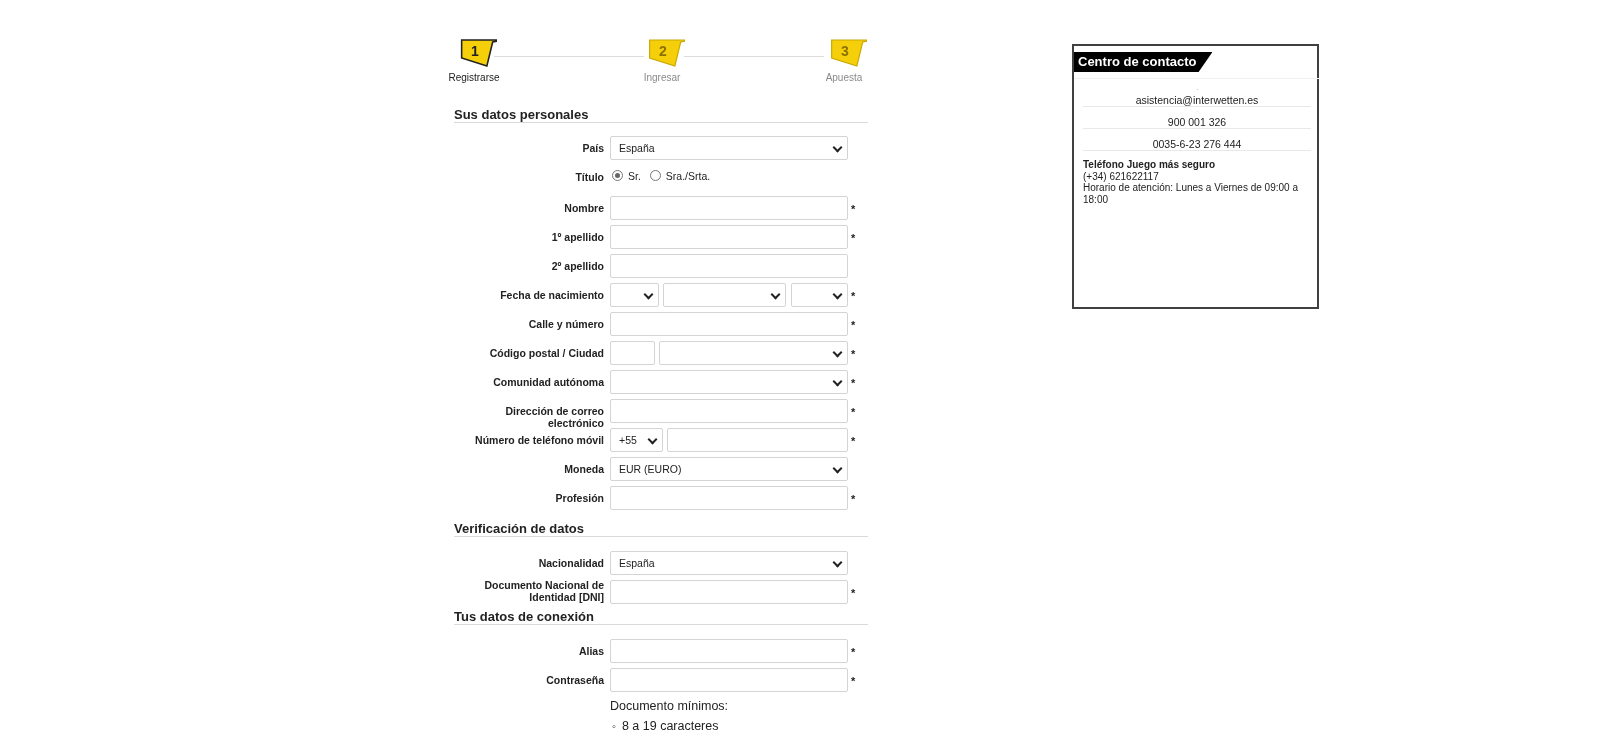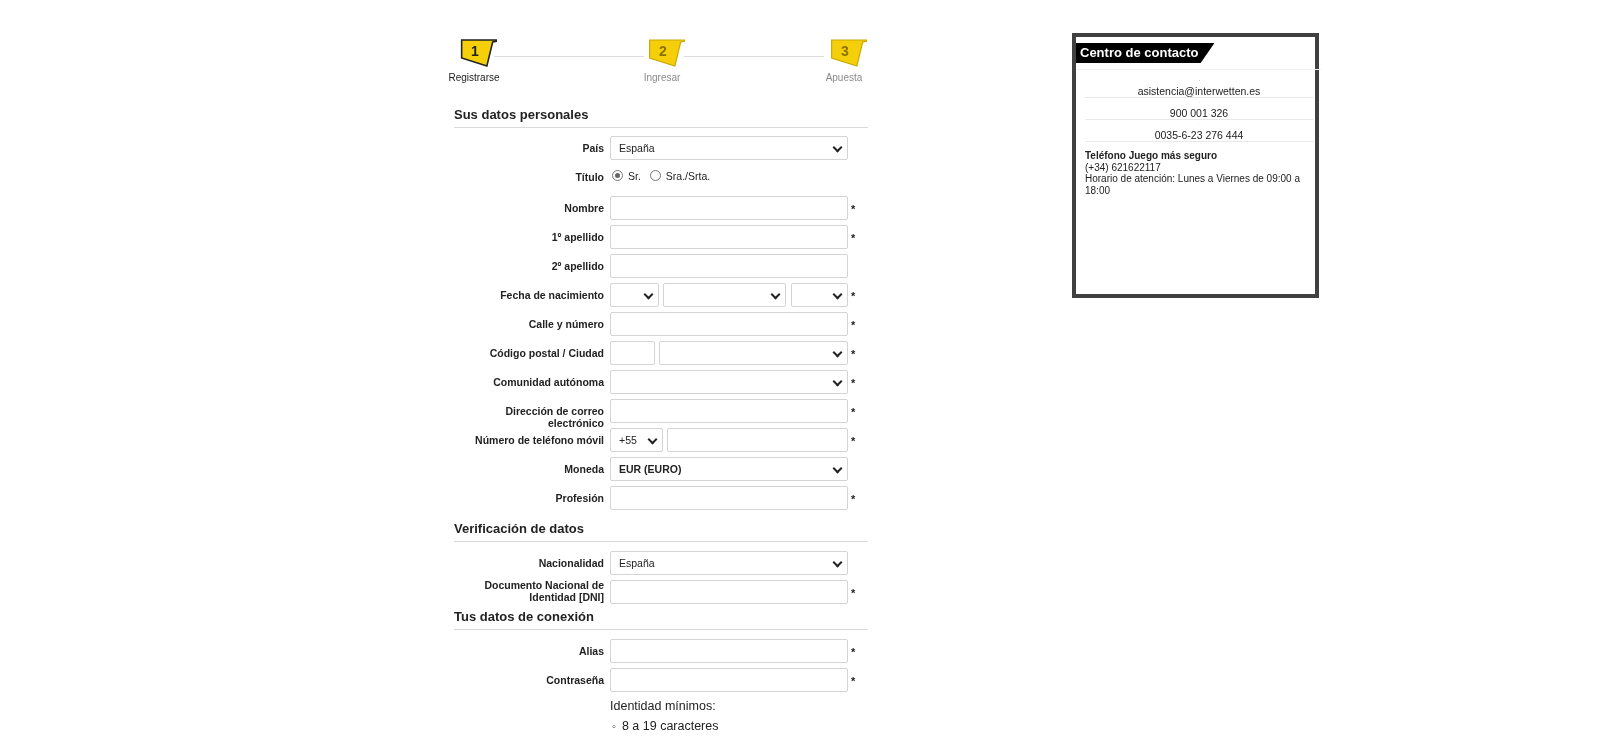--- a/index.html
+++ b/index.html
@@ -13,36 +13,36 @@
   .step .badge { position: relative; width: 46px; height: 30px; margin: 0 auto; }
   .step .badge svg { position: absolute; left: 0; top: 0; }
   .step .badge span { position: absolute; left: 0; top: 5px; width: 36px; text-align: center; font-weight: bold; font-size: 14px; color: #222; }
   .step.inactive .badge span { color: #8a7200; }
   .step .label { display: block; font-size: 10px; margin-top: 4px; white-space: nowrap; }
   .step.active .label { color: #222; }
   .step.inactive .label { color: #8a8a8a; }
 
   
   .form { position: absolute; left: 454px; top: 0; width: 416px; }
-  .section-title { position: absolute; left: 0; width: 414px; font-size: 13px; font-weight: bold; color: #222; padding-bottom: 5px; border-bottom: 1px solid #d9d9d9; }
+  .section-title { position: absolute; left: 0; width: 414px; font-size: 13px; font-weight: bold; color: #222; border-bottom: 1px solid #d9d9d9; }
   .row { position: absolute; left: 0; width: 420px; height: 24px; }
   .row .lbl { position: absolute; left: 0; width: 150px; text-align: right; font-size: 10.5px; font-weight: bold; color: #222; top: 6px; line-height: 12px; }
   .row .lbl.two { top: -1px; }
   .field { position: absolute; top: 0; height: 24px; border: 1px solid #d4d4d4; border-radius: 2px; background: #fff; font-size: 10.5px; color: #222; padding-left: 8px; line-height: 22px; }
   .select::after { content: ""; position: absolute; right: 6px; top: 7px; width: 5px; height: 5px; border-right: 2px solid #222; border-bottom: 2px solid #222; transform: rotate(45deg); }
   .req { position: absolute; left: 397px; top: 7px; font-size: 11px; color: #222; font-weight: bold; }
   .radio-group { position: absolute; left: 158px; top: 5px; font-size: 10.5px; display: flex; align-items: flex-start; gap: 5px; }
   .radio { width: 11px; height: 11px; border: 1px solid #777; border-radius: 50%; display: inline-block; position: relative; background: #fff; }
   .radio.checked::after { content: ""; position: absolute; left: 2px; top: 2px; width: 5px; height: 5px; border-radius: 50%; background: #666; }
   .req-title { position: absolute; left: 156px; font-size: 12.5px; color: #222; }
   .req-list { position: absolute; left: 158px; font-size: 12.5px; color: #222; list-style: none; }
   .req-list li::before { content: "\25E6"; margin-right: 6px; font-size: 11px; }
 
   
-  .contact { position: absolute; left: 1072px; top: 33px; width: 247px; height: 265px; border: 4px solid #404040; background: #fff; }
+  .contact { position: absolute; left: 1072px; top: 44px; width: 247px; height: 265px; border: 2px solid #404040; background: #fff; }
   .contact-head { position: absolute; left: 0; top: 6px; height: 20px; }
   .contact-head span { position: relative; display: inline-block; background: #000; color: #fff; font-weight: bold; font-size: 13px; padding: 2px 16px 2px 4px; height: 20px; line-height: 16px; clip-path: polygon(0 0, 100% 0, 90% 100%, 0 100%); }
   .contact-sep { position: absolute; left: 0; width: 245px; height: 1px; background: #f0f0f0; }
   .c-line { position: absolute; left: 9px; width: 228px; font-size: 10.5px; color: #222; display: flex; align-items: center; gap: 4px; height: 18px; border-bottom: 1px solid #e8e8e8; flex-direction: column; }
   .c-line .ico { width: 13px; height: 11px; display: inline-block; }
   .c-block { position: absolute; left: 9px; width: 230px; font-size: 10px; color: #222; line-height: 11.6px; }
   .c-block b { font-weight: bold; }
 </style>
 </head>
 <body>
@@ -153,21 +153,21 @@
 
   <div class="row" style="top:428px;text-decoration:underline;">
     <span class="lbl">Número de teléfono móvil</span>
     <div class="field select" style="left:156px;width:53px;">+55</div>
     <div class="field" style="left:213px;width:181px;"></div>
     <span class="req">*</span>
   </div>
 
   <div class="row" style="top:457px;">
     <span class="lbl">Moneda</span>
-    <div class="field select" style="left:156px;width:238px;font-weight:bold;">EUR (EURO)</div>
+    <div class="field select" style="left:156px;width:238px;">EUR (EURO)</div>
   </div>
 
   <div class="row" style="top:486px;">
     <span class="lbl">Profesión</span>
     <div class="field" style="left:156px;width:238px;"></div>
     <span class="req">*</span>
   </div>
 
   <div class="section-title" style="top:521px;">Verificación de datos</div>
 
@@ -192,21 +192,21 @@
     <div class="field" style="left:156px;width:238px;"></div>
     <span class="req">*</span>
   </div>
 
   <div class="row" style="top:668px;">
     <span class="lbl">Contraseña</span>
     <div class="field" style="left:156px;width:238px;"></div>
     <span class="req">*</span>
   </div>
 
-  <div class="req-title" style="top:699px;">Identidad mínimos:</div>
+  <div class="req-title" style="top:699px;">Documento mínimos:</div>
   <ul class="req-list" style="top:719px;">
     <li>8 a 19 caracteres</li>
   </ul>
 </div>
 
 <div class="contact">
   <div class="contact-head">
     <span>Centro de contacto</span>
   </div>
   <div class="contact-sep" style="top:32px;"></div>

